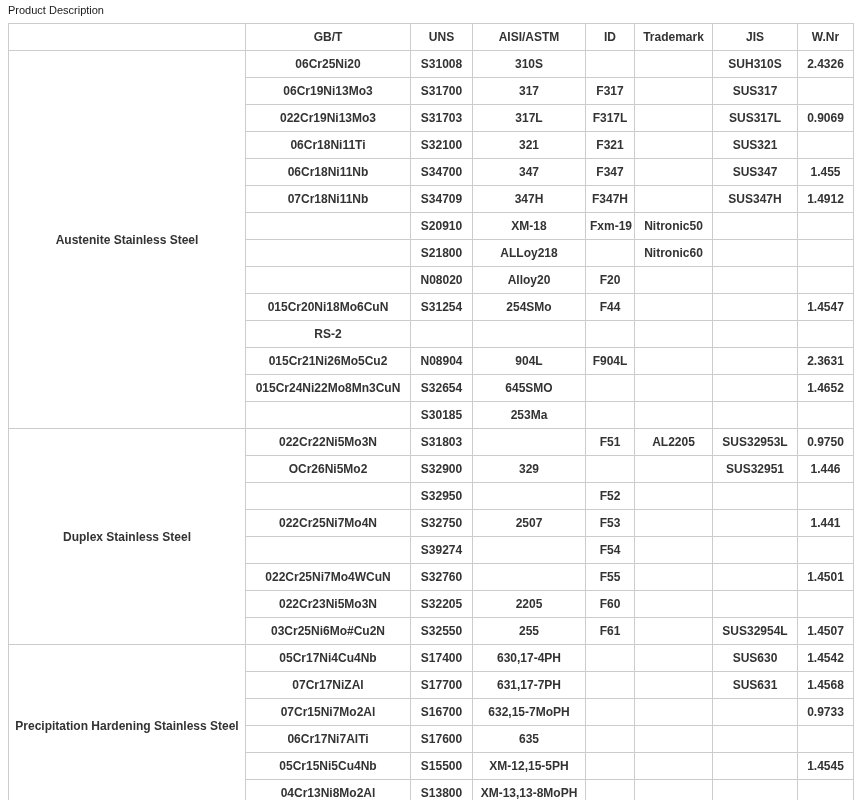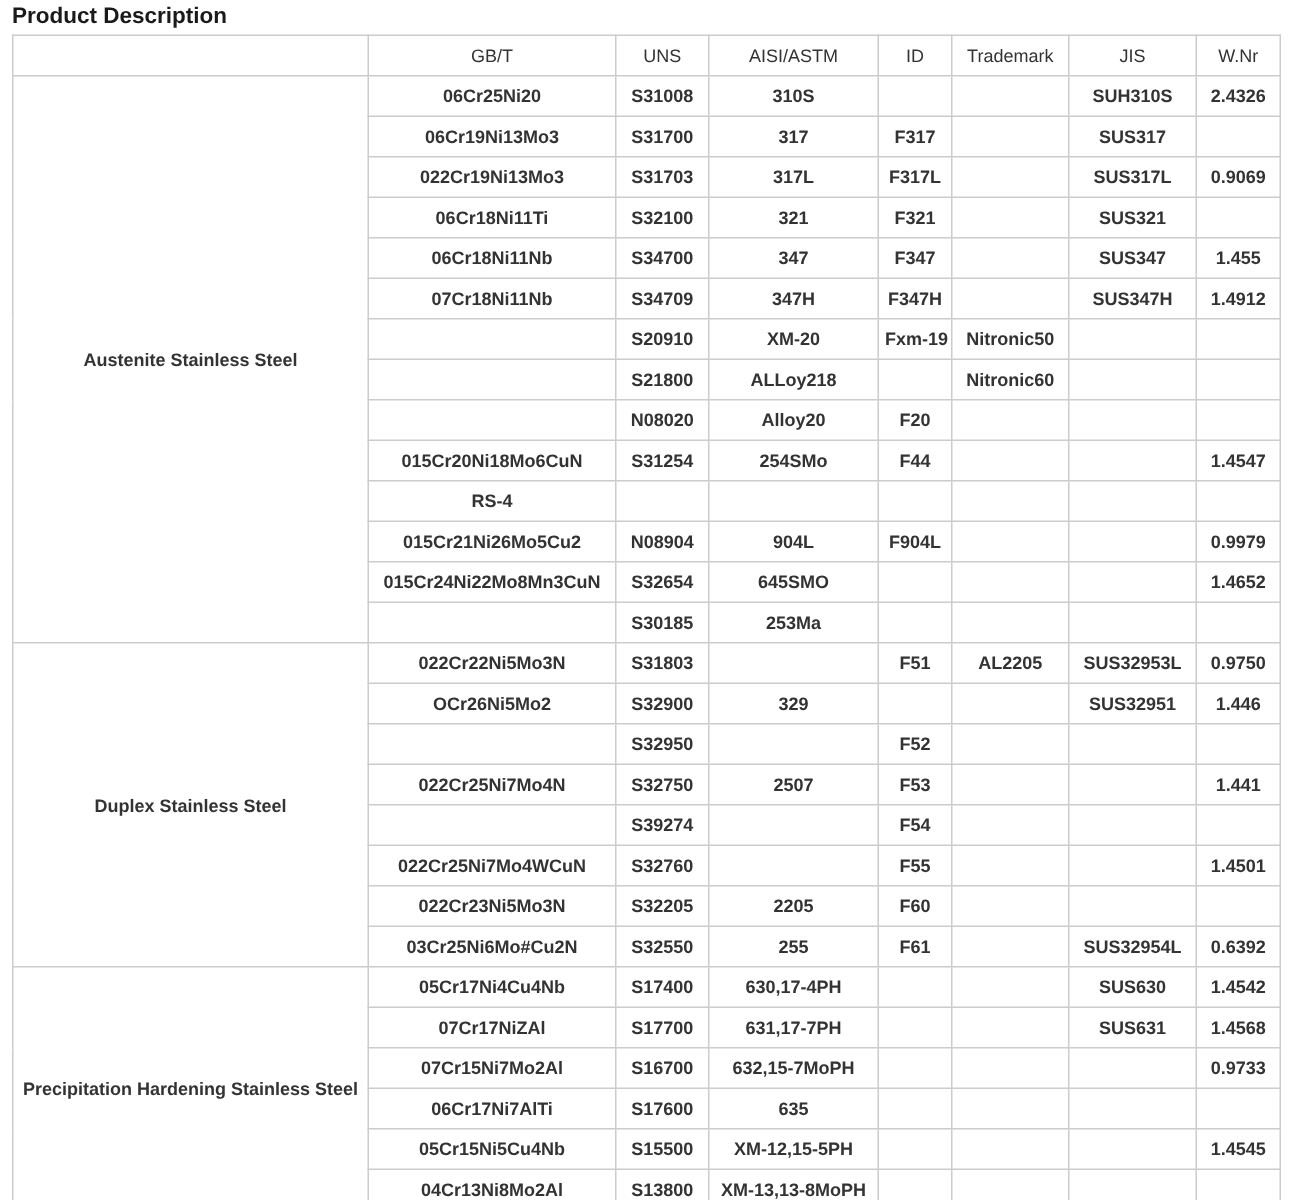--- a/index.html
+++ b/index.html
@@ -1,33 +1,33 @@
 <!DOCTYPE html>
 <html><head>
 <meta charset="utf-8">
 <style>
   html,body{margin:0;padding:0;background:#fff;}
   body{font-family:"Liberation Sans","DejaVu Sans",sans-serif;}
   .page{width:862px;padding:2px 0 0 8px;box-sizing:border-box;}
   .page-title{
-    font-size:15px;line-height:17px;font-weight:700;color:#1a1a1a;
+    font-size:11px;line-height:17px;font-weight:400;color:#1a1a1a;
     margin:0 0 4px 0;
   }
   table.spec-table{
     border-collapse:collapse;table-layout:fixed;width:845px;
     background:#fff;
   }
   .spec-table th,.spec-table td{
     border:1px solid #ccc;
     text-align:center;vertical-align:middle;
     font-size:12px;font-weight:700;color:#333;
     height:26px;padding:0 4px;
     overflow:hidden;white-space:nowrap;
   }
-  .spec-table th{font-weight:400;}
+  .spec-table th{font-weight:700;}
   col.c-cat{width:237px;}
   col.c-0{width:165px;}
   col.c-1{width:62px;}
   col.c-2{width:113px;}
   col.c-3{width:49px;}
   col.c-4{width:78px;}
   col.c-5{width:85px;}
   col.c-6{width:56px;}
 </style>
 </head>
@@ -111,21 +111,21 @@
           <td>S34709</td>
           <td>347H</td>
           <td>F347H</td>
           <td></td>
           <td>SUS347H</td>
           <td>1.4912</td>
         </tr>
         <tr>
           <td></td>
           <td>S20910</td>
-          <td>XM-20</td>
+          <td>XM-18</td>
           <td>Fxm-19</td>
           <td>Nitronic50</td>
           <td></td>
           <td></td>
         </tr>
         <tr>
           <td></td>
           <td>S21800</td>
           <td>ALLoy218</td>
           <td></td>
@@ -145,36 +145,36 @@
         <tr>
           <td>015Cr20Ni18Mo6CuN</td>
           <td>S31254</td>
           <td>254SMo</td>
           <td>F44</td>
           <td></td>
           <td></td>
           <td>1.4547</td>
         </tr>
         <tr>
-          <td>RS-4</td>
+          <td>RS-2</td>
           <td></td>
           <td></td>
           <td></td>
           <td></td>
           <td></td>
           <td></td>
         </tr>
         <tr>
           <td>015Cr21Ni26Mo5Cu2</td>
           <td>N08904</td>
           <td>904L</td>
           <td>F904L</td>
           <td></td>
           <td></td>
-          <td>0.9979</td>
+          <td>2.3631</td>
         </tr>
         <tr>
           <td>015Cr24Ni22Mo8Mn3CuN</td>
           <td>S32654</td>
           <td>645SMO</td>
           <td></td>
           <td></td>
           <td></td>
           <td>1.4652</td>
         </tr>
@@ -251,21 +251,21 @@
           <td></td>
           <td></td>
         </tr>
         <tr>
           <td>03Cr25Ni6Mo#Cu2N</td>
           <td>S32550</td>
           <td>255</td>
           <td>F61</td>
           <td></td>
           <td>SUS32954L</td>
-          <td>0.6392</td>
+          <td>1.4507</td>
         </tr>
         <tr>
           <td rowspan="6">Precipitation Hardening Stainless Steel</td>
           <td>05Cr17Ni4Cu4Nb</td>
           <td>S17400</td>
           <td>630,17-4PH</td>
           <td></td>
           <td></td>
           <td>SUS630</td>
           <td>1.4542</td>

